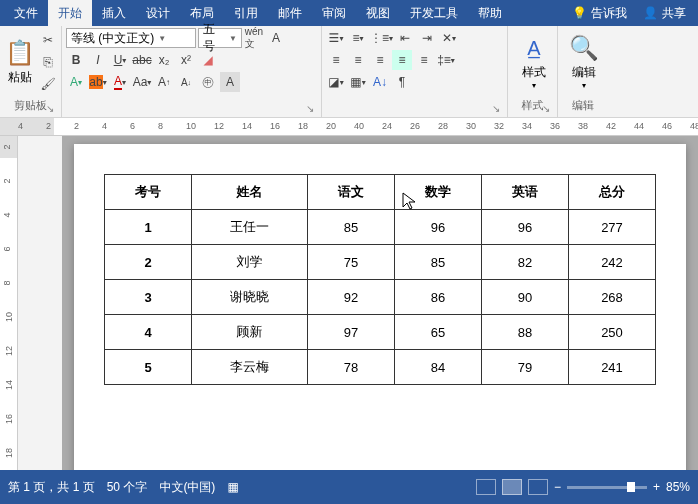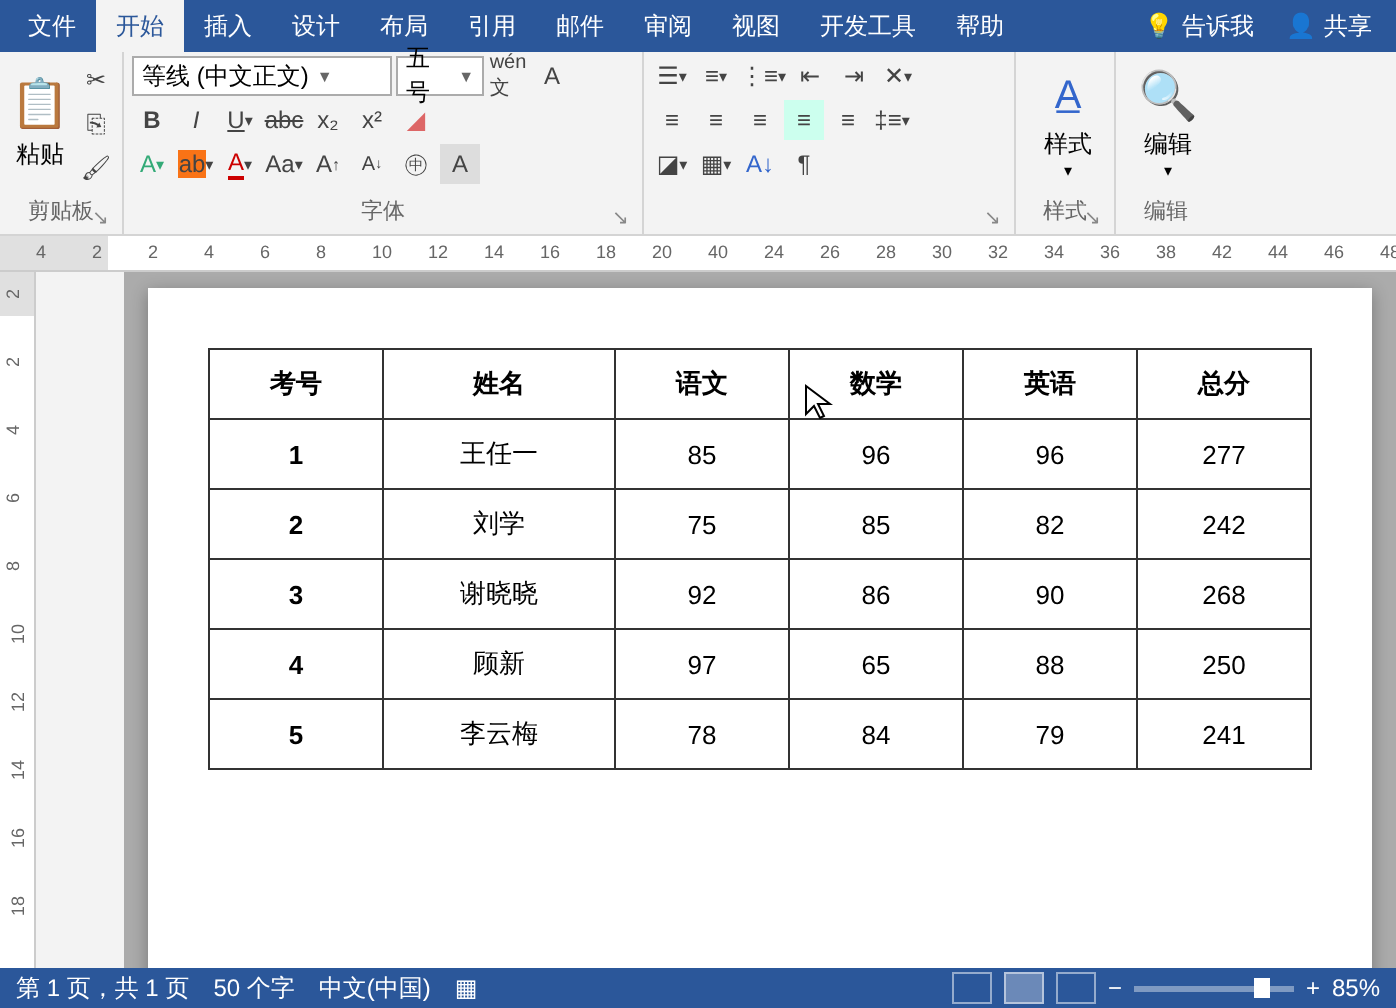--- a/index.html
+++ b/index.html
@@ -25,21 +25,21 @@
 .ruler-h .num{position:absolute;font-size:9px;color:#666;top:3px;}
 .content{flex:1;display:flex;overflow:hidden;}
 .ruler-v{background:#fff;width:18px;border-right:1px solid #ccc;position:relative;}
 .ruler-v .shade{background:#e0e0e0;width:100%;}
 .ruler-v .num{position:absolute;font-size:9px;color:#666;left:4px;transform:rotate(-90deg);}
 .page-area{flex:1;background:#ababab;overflow:auto;padding:0;position:relative;margin-left:44px;}
 .page{background:#fff;margin:8px 12px;padding:30px 30px;box-shadow:0 2px 8px rgba(0,0,0,.3);min-height:440px;}
 table.doc{border-collapse:collapse;width:100%;}
 table.doc th,table.doc td{border:1px solid #333;padding:8px 6px;text-align:center;font-size:13px;}
 table.doc th{font-weight:bold;}
-.statusbar{background:#2b579a;color:#fff;height:20px;display:flex;align-items:center;padding:0 8px;font-size:11px;}
+.statusbar{background:#2b579a;color:#fff;height:34px;display:flex;align-items:center;padding:0 8px;font-size:11px;}
 .statusbar .sep{width:12px;}
 .statusbar .right{margin-left:auto;display:flex;align-items:center;gap:6px;}
 .viewbtn{width:20px;height:16px;border:1px solid rgba(255,255,255,.5);display:inline-block;cursor:pointer;}
 .slider{width:80px;height:3px;background:rgba(255,255,255,.4);position:relative;}
 .slider .thumb{width:8px;height:10px;background:#fff;position:absolute;top:-4px;left:60px;}
 .cursor{position:absolute;left:402px;top:192px;font-size:16px;color:#000;pointer-events:none;}
 svg{display:block;}
 </style>
 </head>
 <body>
@@ -137,21 +137,20 @@
             <span style="color:#c00;border-bottom:2px solid #c00">A</span>
             <span style="font-size:8px">▾</span>
           </div>
         <div class="btn">Aa<span style="font-size:8px">▾</span></div>
         <div class="btn">A<span style="font-size:8px">↑</span></div>
         <div class="btn" style="font-size:10px">A<span style="font-size:7px">↓</span></div>
         <div class="btn">㊥</div>
         <div class="btn" style="background:#ddd">A</div>
       </div>
     </div>
-    <div class="group-label">字体</div>
     <div class="dialog-launcher">↘</div>
   </div>
 
   <div class="group" style="width:186px">
     <div style="flex:1">
       <div class="row">
         <div class="btn">☰<span style="font-size:8px">▾</span></div>
         <div class="btn">≡<span style="font-size:8px">▾</span></div>
         <div class="btn">⋮≡<span style="font-size:8px">▾</span></div>
         <div class="btn">⇤</div>

